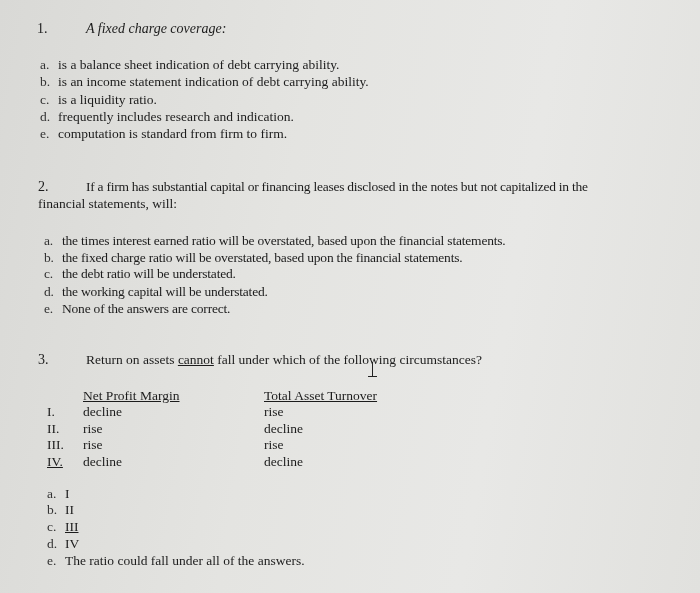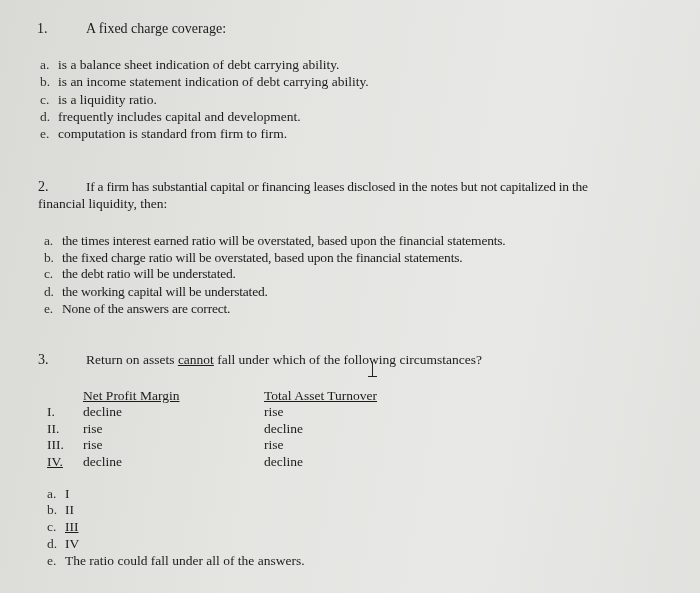--- a/index.html
+++ b/index.html
@@ -16,33 +16,33 @@
   .opt { font-size: 13.5px; }
   .opt .lbl { display: inline-block; width: 18px; color: #333; }
   .u { text-decoration: underline; }
   .tbl { font-size: 13.5px; }
 </style>
 </head>
 <body>
 
 <div>
   <span class="abs q-num" style="left:37px; top:21px;">1.</span>
-  <span class="abs q-text" style="left:86px; top:21px;">A fixed charge coverage:</span>
+  <span class="abs q-text" style="left:86px; top:21px;font-style:italic;">A fixed charge coverage:</span>
 
   <div class="abs opt" style="left:40px; top:57px;"><span class="lbl">a.</span><span>is a balance sheet indication of debt carrying ability.</span></div>
   <div class="abs opt" style="left:40px; top:74px;"><span class="lbl">b.</span><span>is an income statement indication of debt carrying ability.</span></div>
   <div class="abs opt" style="left:40px; top:92px;"><span class="lbl">c.</span><span>is a liquidity ratio.</span></div>
-  <div class="abs opt" style="left:40px; top:109px;"><span class="lbl">d.</span><span>frequently includes capital and development.</span></div>
+  <div class="abs opt" style="left:40px; top:109px;"><span class="lbl">d.</span><span>frequently includes research and indication.</span></div>
   <div class="abs opt" style="left:40px; top:126px;"><span class="lbl">e.</span><span>computation is standard from firm to firm.</span></div>
 </div>
 
 <div>
   <span class="abs q-num" style="left:38px; top:179px;">2.</span>
   <span class="abs q-text" style="left:86px; top:179px; font-size:13.5px; letter-spacing:-0.25px;text-align:right;">If a firm has substantial capital or financing leases disclosed in the notes but not capitalized in the</span>
-  <span class="abs q-text" style="left:38px; top:196px; font-size:13.5px;">financial liquidity, then:</span>
+  <span class="abs q-text" style="left:38px; top:196px; font-size:13.5px;">financial statements, will:</span>
 
   <div class="abs opt" style="left:44px; top:233px; letter-spacing:-0.2px;"><span class="lbl">a.</span><span>the times interest earned ratio will be overstated, based upon the financial statements.</span></div>
   <div class="abs opt" style="left:44px; top:250px; letter-spacing:-0.2px;"><span class="lbl">b.</span><span>the fixed charge ratio will be overstated, based upon the financial statements.</span></div>
   <div class="abs opt" style="left:44px; top:266px; letter-spacing:-0.2px;"><span class="lbl">c.</span><span>the debt ratio will be understated.</span></div>
   <div class="abs opt" style="left:44px; top:284px; letter-spacing:-0.2px;"><span class="lbl">d.</span><span>the working capital will be understated.</span></div>
   <div class="abs opt" style="left:44px; top:301px; letter-spacing:-0.2px;"><span class="lbl">e.</span><span>None of the answers are correct.</span></div>
 </div>
 
 <div>
   <span class="abs q-num" style="left:38px; top:352px;">3.</span>

